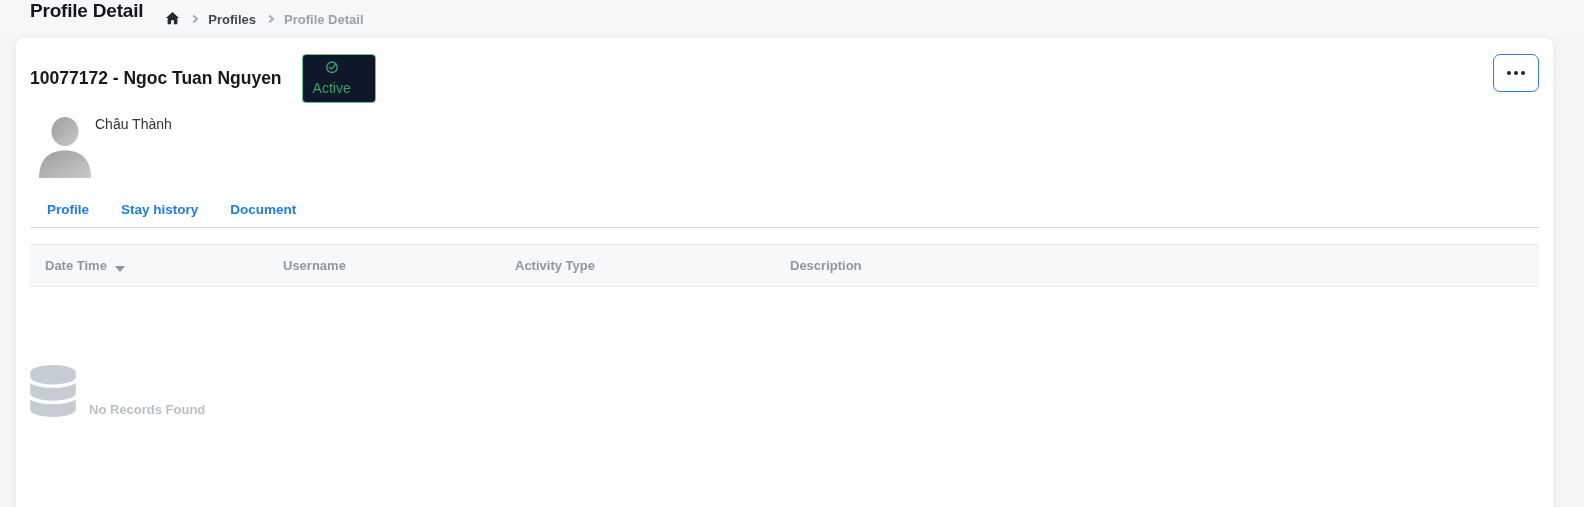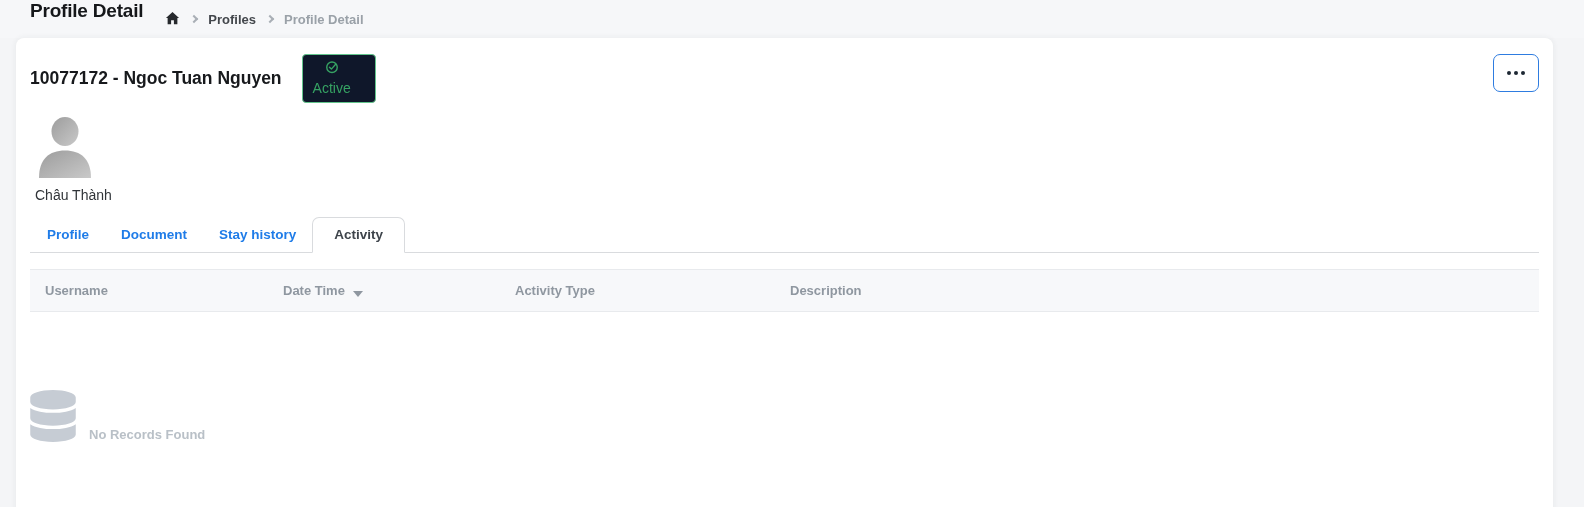--- a/index.html
+++ b/index.html
@@ -63,21 +63,21 @@
     background: #0f172a;
     border: 1px solid #62c58c;
     color: #36a263;
     border-radius: 4px;
     padding: 5px 24px 5px 10px;
     font-size: 14px;
     line-height: 17px;
     flex-direction: column;
   }
 
-  .person-row { display: flex; gap: 6px; margin: 10px 0 0 5px; flex-direction: column; }
+  .person-row { display: flex; margin: 10px 0 0 5px; }
   .person-name { font-size: 14px; color: #303438; padding-top: 3px; }
 
   .more-btn {
     width: 46px; height: 38px;
     background: #fff;
     border: 1px solid #2e7ce0;
     border-radius: 7px;
     display: flex;
     align-items: center;
     justify-content: center;
@@ -202,33 +202,32 @@
     </div>
     <button class="more-btn">
       <i></i>
         <i></i>
         <i></i>
     </button>
   </div>
 
   <nav class="tabs">
     <span class="tab-link">Profile</span>
+    <span class="tab-link">Stay history</span>
     <span class="tab-link">Document</span>
-    <span class="tab-link">Stay history</span>
-    <span class="tab-active">Activity</span>
   </nav>
 
   <section class="activity-table">
     <div class="thead">
       <div class="th">
-        <span>Username</span>
-      </div>
-      <div class="th">
         <span>Date Time</span>
         <span class="caret-down"></span>
+      </div>
+      <div class="th">
+        <span>Username</span>
       </div>
       <div class="th">
         <span>Activity Type</span>
       </div>
       <div class="th">
         <span>Description</span>
       </div>
     </div>
 
     <div class="empty-state">

